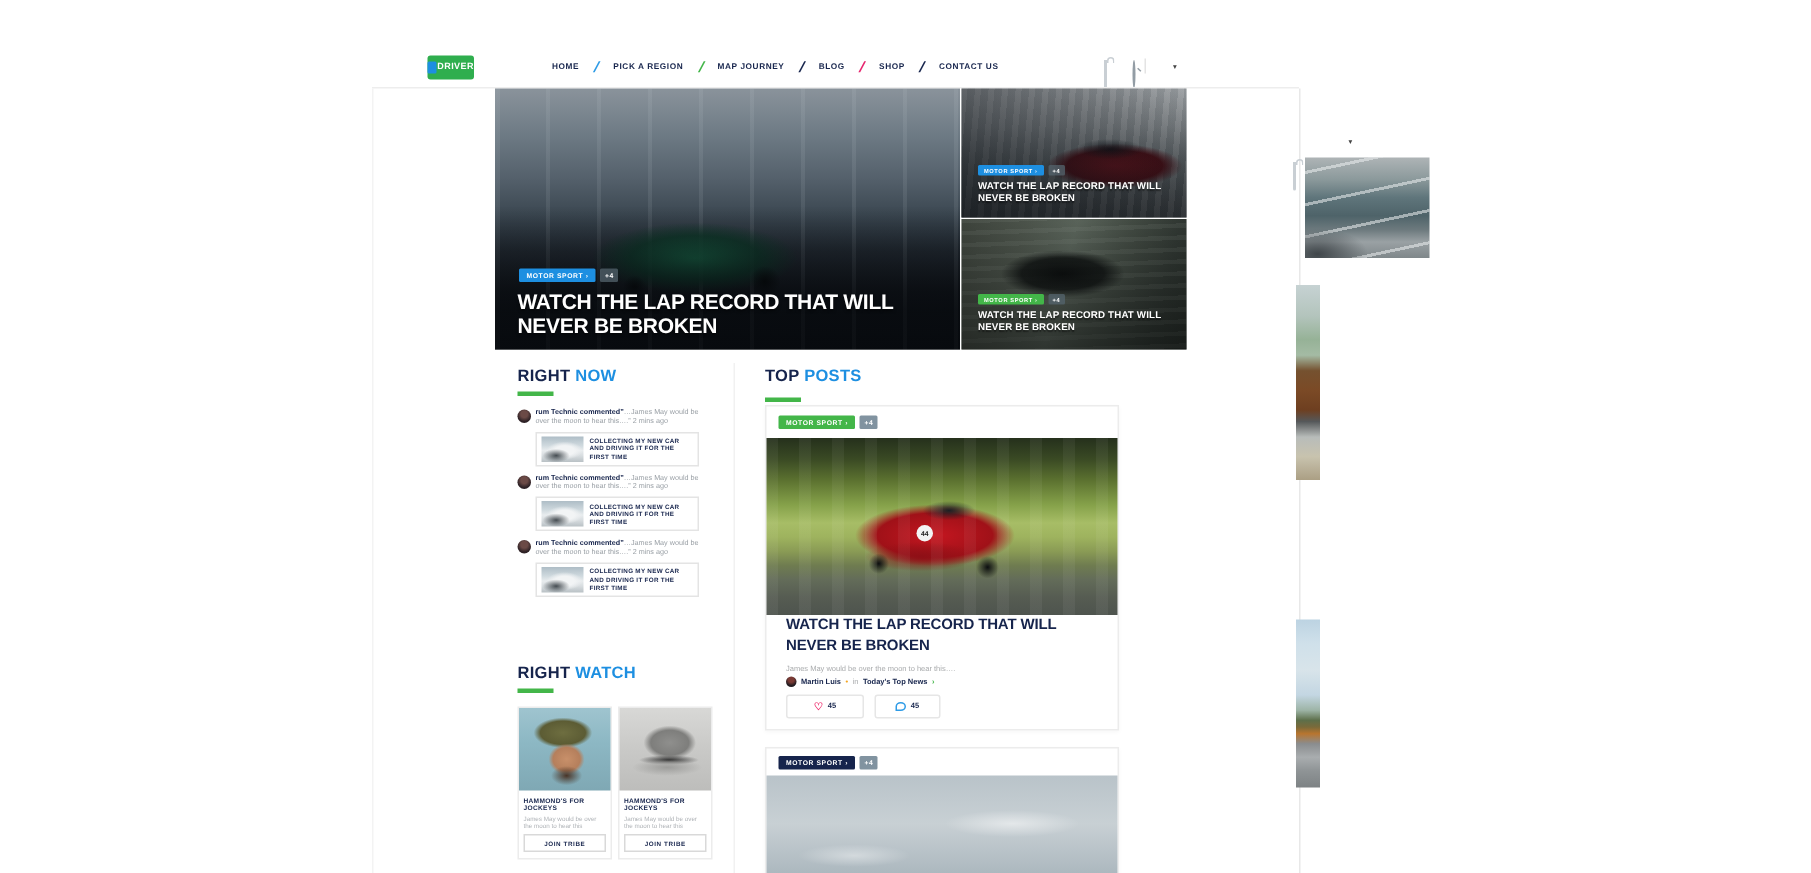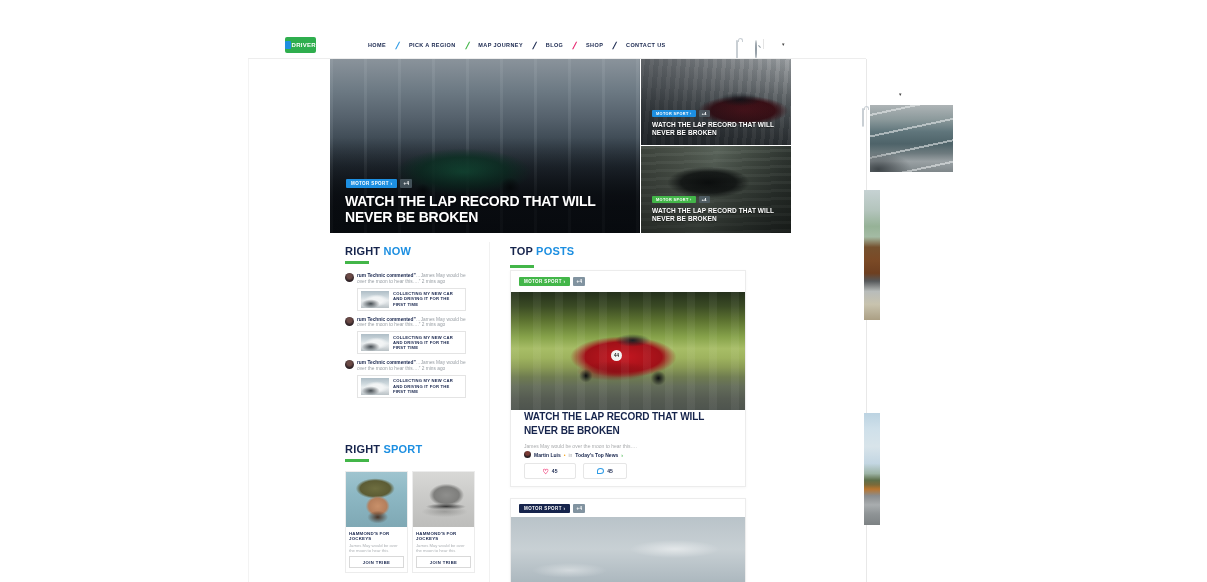--- a/index.html
+++ b/index.html
@@ -229,21 +229,21 @@
         <span class="q-thumb"></span>
         <p class="q-title">COLLECTING MY NEW CAR AND DRIVING IT FOR THE FIRST TIME</p>
       </div>
     </div>
 
   </div>
 </section>
 
 
 <section class="abs" style="left:345px;top:443px;width:132px">
-  <h3 class="sec-title"><span>RIGHT</span> <span class="accent">SPORT</span></h3>
+  <h3 class="sec-title"><span>RIGHT</span> <span class="accent">WATCH</span></h3>
   <div class="underline"></div>
   <div class="tribes-row">
 
     <div class="tribe-card">
       <span class="t-photo p1"></span>
       <div class="t-body">
         <p class="t-name">HAMMOND'S FOR JOCKEYS</p>
         <p class="t-desc">James May would be over the moon to hear this</p>
         <button class="t-join">JOIN TRIBE</button>
       </div>

